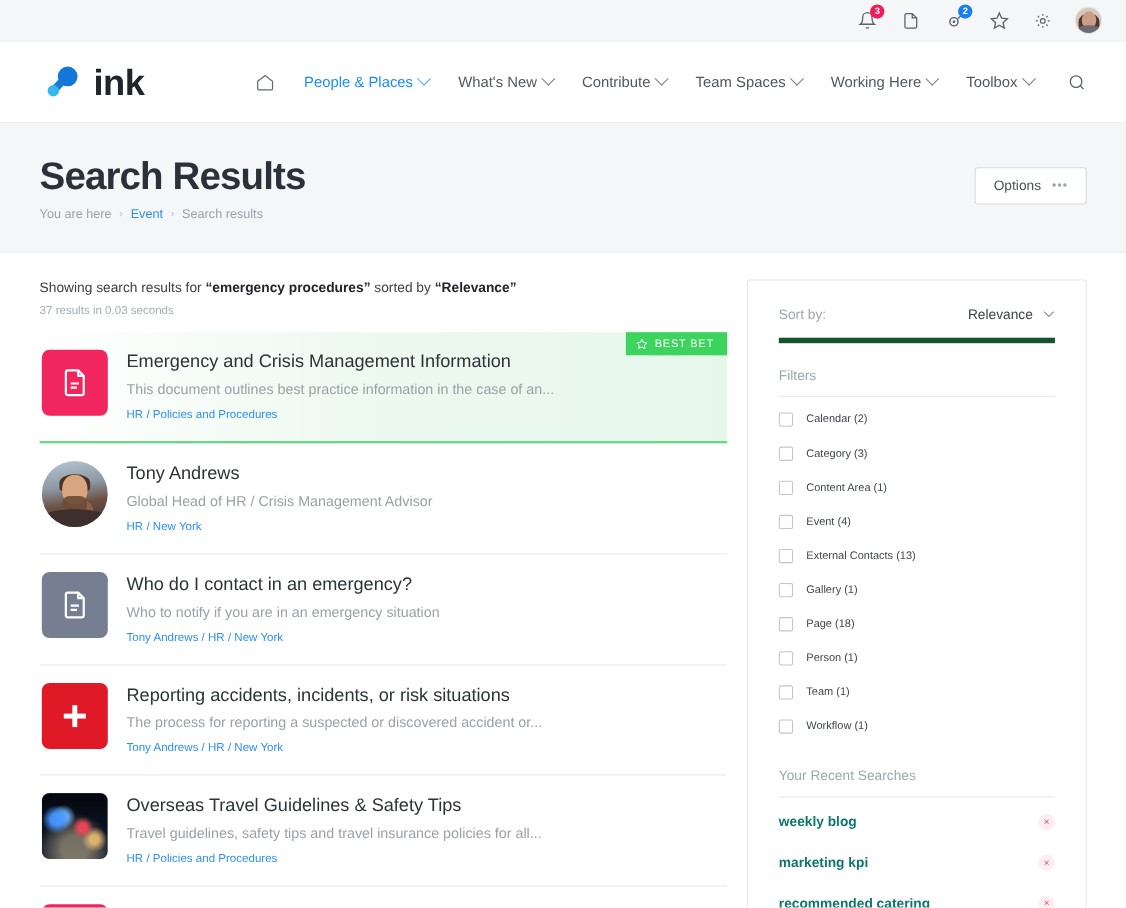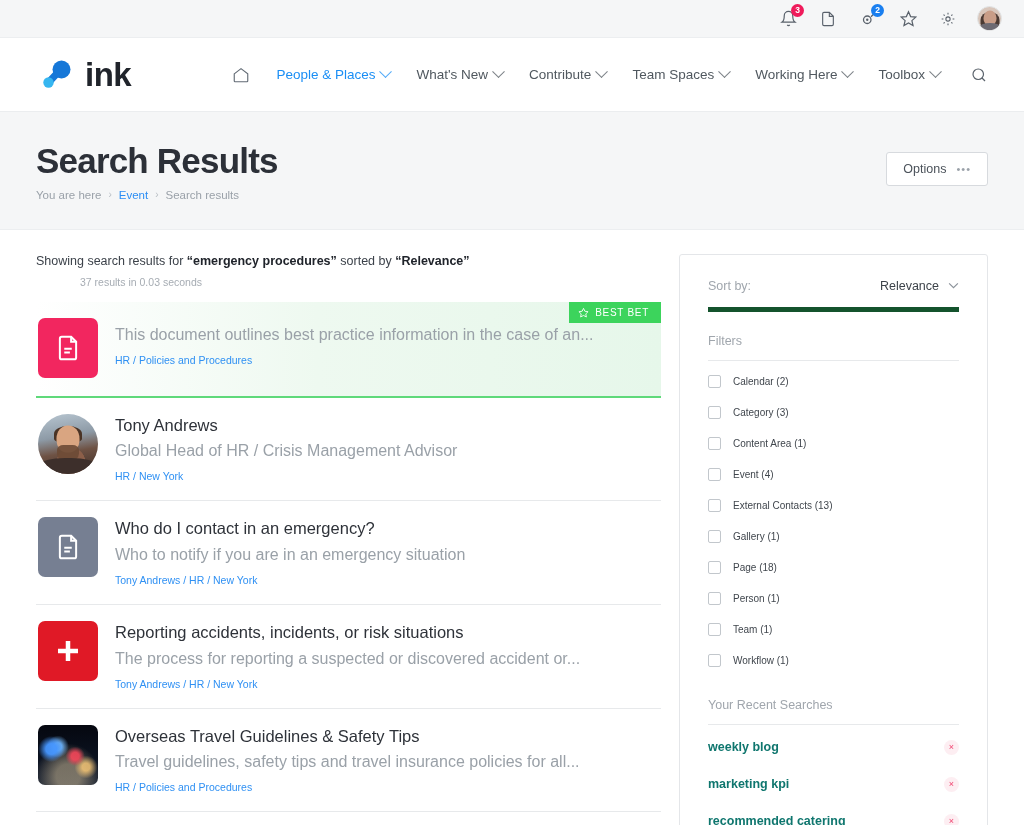--- a/index.html
+++ b/index.html
@@ -152,21 +152,21 @@
   
   .content {
     display: flex;
     padding: 24px 36px 0 36px;
     gap: 18px;
     align-items: flex-start;
   }
   .results-col { width: 625px; flex: none; }
   .results-header { font-size: 12.5px; color: #3c424a; }
   .results-header b { font-weight: bold; color: #20242b; }
-  .results-count { font-size: 10.5px; color: #a6acb3; margin-top: 8px; margin-left: 44px; }
+  .results-count { font-size: 10.5px; color: #a6acb3; margin-top: 8px; }
 
   .results-list { margin-top: 14px; }
 
   .result-row {
     display: flex;
     gap: 17px;
     padding: 16px 0 18px 2px;
     border-bottom: 1px solid #e7e9eb;
     position: relative;
     cursor: pointer;
@@ -185,21 +185,21 @@
     position: relative;
   }
   .thumb.round { border-radius: 50%; }
   .res-body { padding-top: 1px; min-width: 0; }
   .res-title {
     font-size: 16.5px;
     color: #2e3239;
     line-height: 1.25;
   }
   .res-desc {
-    font-size: 16px;
+    font-size: 13px;
     color: #9aa1a8;
     margin-top: 7px;
   }
   .res-meta {
     font-size: 10.5px;
     color: #2f90f3;
     margin-top: 10px;
   }
   .best-bet-badge {
     position: absolute;
@@ -436,20 +436,21 @@
       <div class="result-row best-bet">
         <div class="thumb" style="background:#f2265f">
           <svg width="30" height="30" viewBox="0 0 24 24" fill="none" stroke="#fff" stroke-width="1.6">
             <path d="M14.5 3H7a1.5 1.5 0 0 0-1.5 1.5v15A1.5 1.5 0 0 0 7 21h10a1.5 1.5 0 0 0 1.5-1.5V7z"></path>
             <polyline points="14.5 3 14.5 7 18.5 7"></polyline>
             <line x1="9" y1="12.5" x2="15" y2="12.5"></line>
             <line x1="9" y1="15.5" x2="13.5" y2="15.5"></line>
           </svg>
         </div>
         <div class="res-body">
+          <div class="res-title">Emergency and Crisis Management Information</div>
           <div class="res-desc">This document outlines best practice information in the case of an...</div>
           <div class="res-meta">HR / Policies and Procedures</div>
         </div>
         <div class="best-bet-badge">
           <svg width="11" height="11" viewBox="0 0 24 24" fill="none" stroke="#fff" stroke-width="1.9">
             <polygon points="12 3 15 9.3 22 10.2 17 15 18.3 21.8 12 18.4 5.7 21.8 7 15 2 10.2 9 9.3"></polygon>
           </svg>
           <span>BEST BET</span>
         </div>
       </div>

